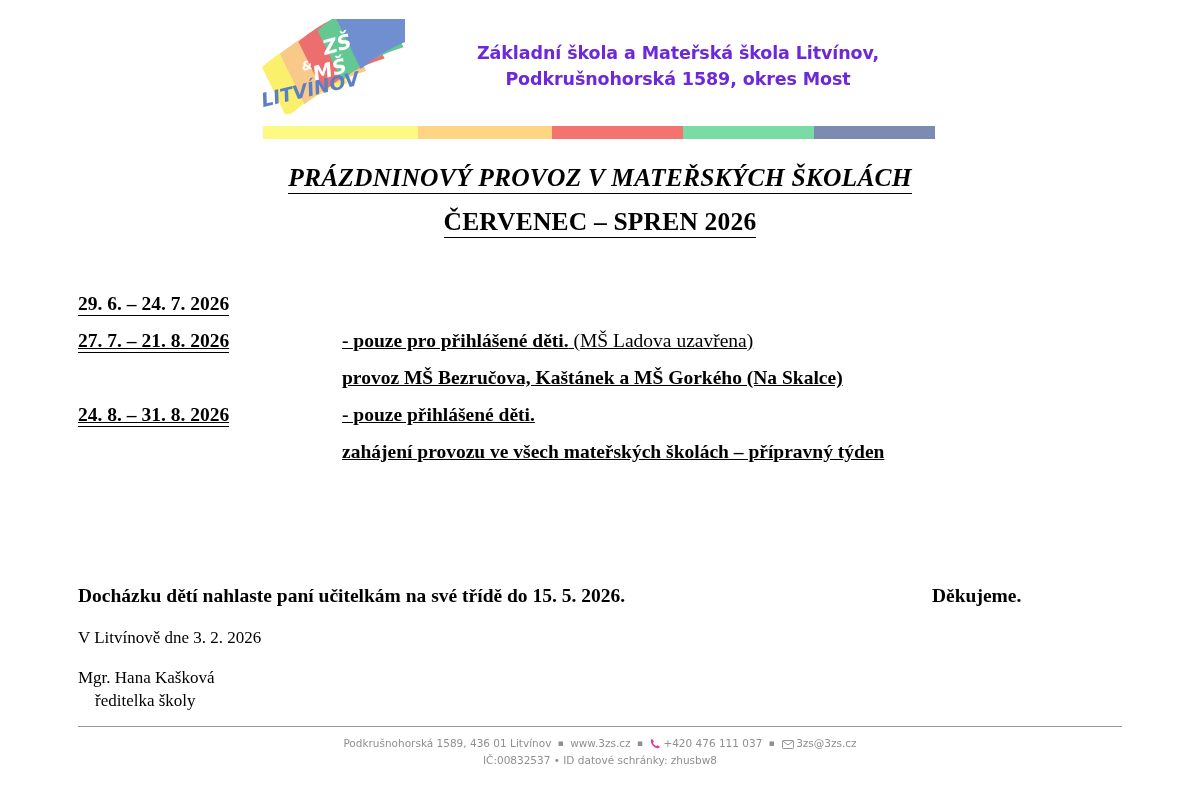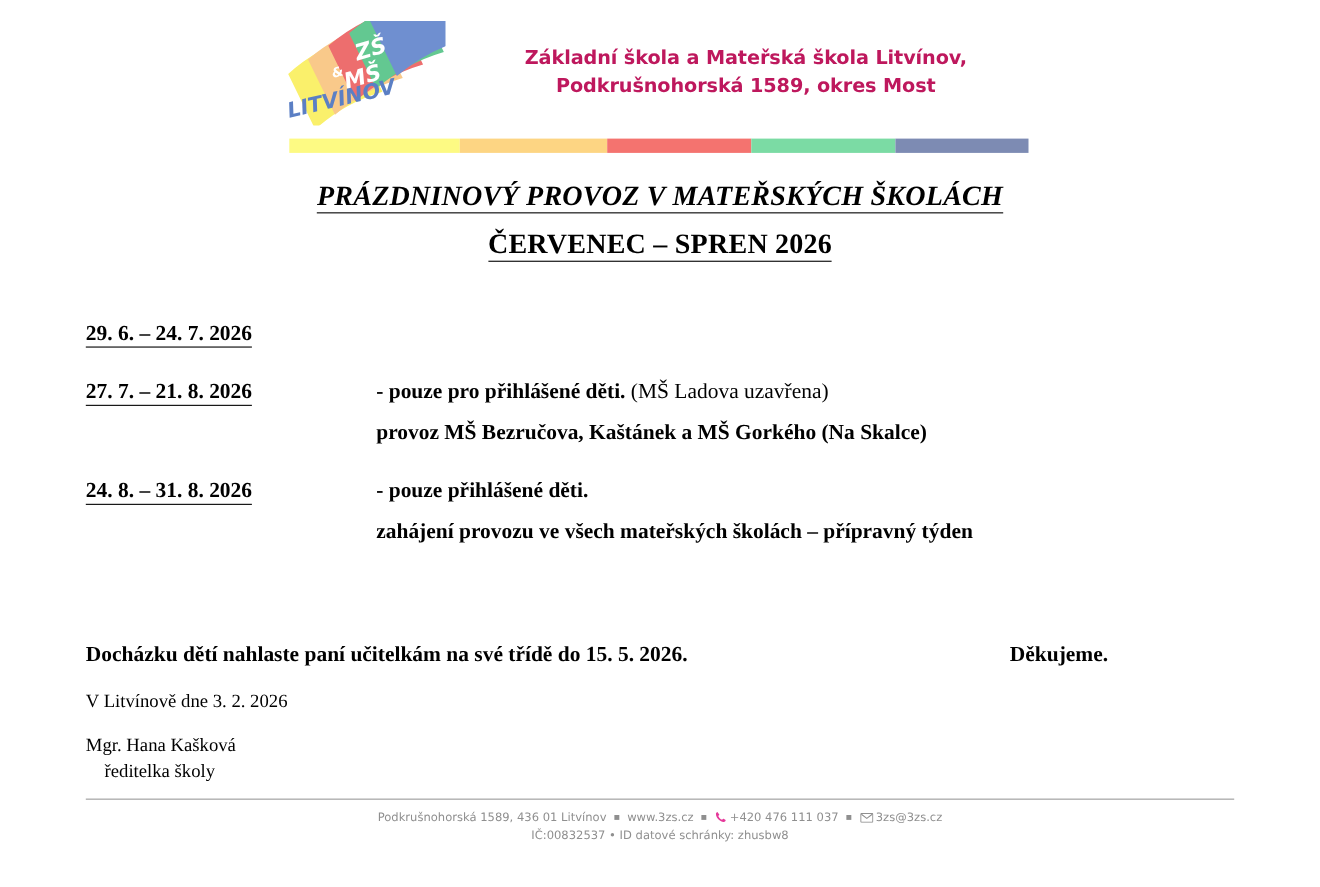--- a/index.html
+++ b/index.html
@@ -108,33 +108,34 @@
     padding-bottom: 1px;
   }
   .sched-body {
     flex: 1 1 auto;
     font-size: 19.5px;
     line-height: 37px;
   }
   .sched-line { display: block; white-space: nowrap; }
   .b { font-weight: bold; }
   .n { font-weight: normal; }
-  .sched-row + .sched-row { margin-top: 16px; }
+  .sched-row + .sched-row { margin-top: 0; text-decoration: underline; }
 
   
   .notice {
     position: absolute;
     left: 78px;
     top: 582px;
     width: 1044px;
     display: flex;
     flex-direction: row;
     font-weight: bold;
     font-size: 19.5px;
     line-height: 28px;
+    gap: 14px;
   }
   .notice-main { flex: 0 0 840px; white-space: nowrap; }
   .notice-thanks { flex: 1 1 auto; white-space: nowrap; }
 
   .place-date {
     position: absolute;
     left: 78px;
     top: 625px;
     font-size: 17px;
     line-height: 26px;
@@ -190,21 +191,21 @@
           <path d="M78 9 q34 -9 70 -3 l0 56 q-36 -6 -70 3 z" fill="#63C891"></path>
           <path d="M100 7 q34 -9 70 -3 l0 56 q-36 -6 -70 3 z" fill="#6F8FD0"></path>
         </g>
         <text x="70" y="36" font-family="DejaVu Sans, sans-serif" font-size="20" font-weight="bold" font-style="italic" fill="#ffffff" transform="rotate(-16 70 36)">ZŠ</text>
         <text x="48" y="52" font-family="DejaVu Sans, sans-serif" font-size="12" font-weight="bold" font-style="italic" fill="#ffffff" transform="rotate(-16 48 52)">&amp;</text>
         <text x="60" y="62" font-family="DejaVu Sans, sans-serif" font-size="20" font-weight="bold" font-style="italic" fill="#ffffff" transform="rotate(-16 60 62)">MŠ</text>
         <text x="8" y="88" font-family="DejaVu Sans, sans-serif" font-size="19" font-weight="bold" font-style="italic" fill="#5B7FC4" transform="rotate(-13 8 88)">LITVÍNOV</text>
       </svg>
     </div>
 
-    <div class="school-name" style="color: #be185d;">
+    <div class="school-name" style="color: #6d28d9;">
       <span class="ln">Základní škola a Mateřská škola Litvínov,</span>
       <span class="ln">Podkrušnohorská 1589, okres Most</span>
     </div>
 
   </div>
 </div>
 
 <div class="colorbar">
   <span style="background: rgb(253, 250, 131); width: 23%;"></span>
   <span style="background: rgb(253, 213, 131); width: 20%;"></span>

